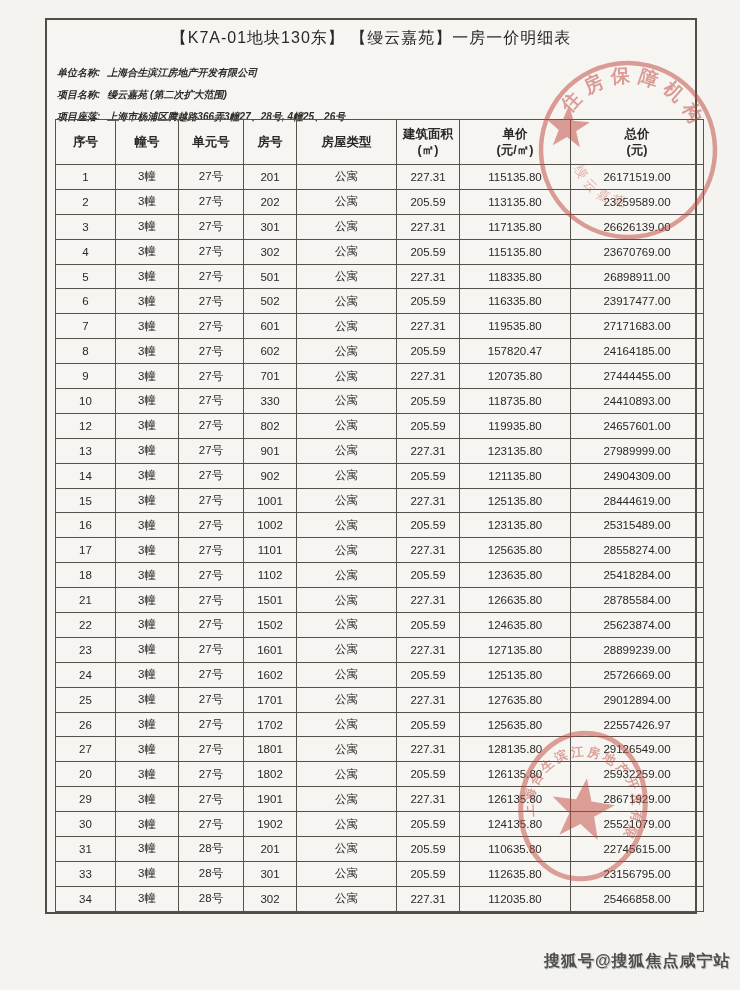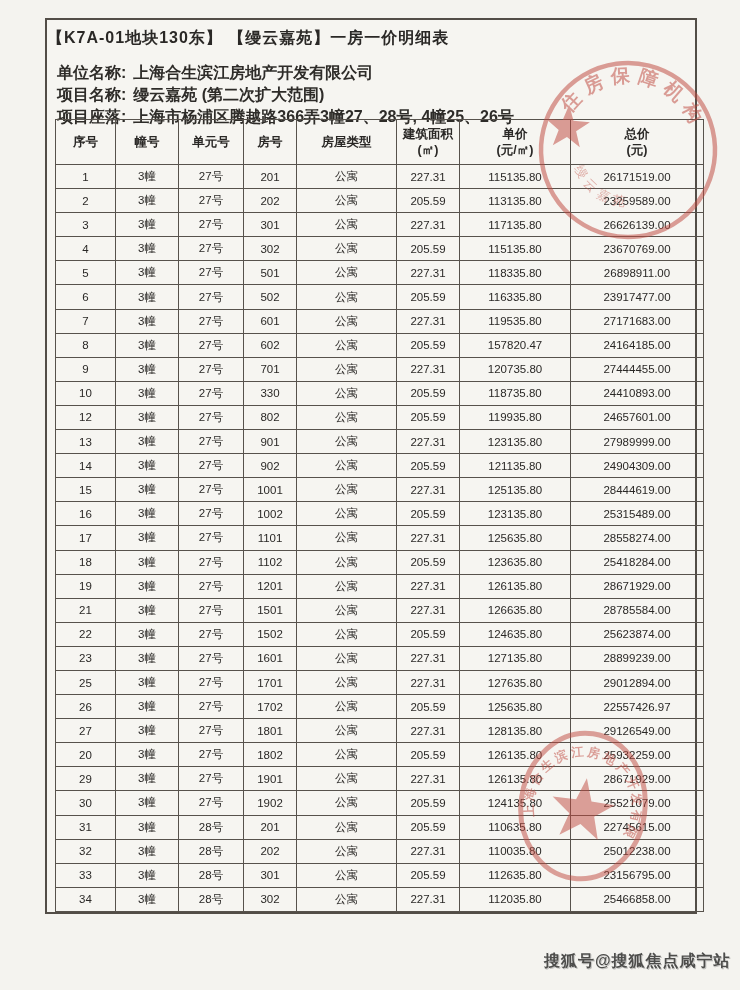--- a/index.html
+++ b/index.html
@@ -7,26 +7,26 @@
     width:740px;height:990px;position:relative;overflow:hidden;
     background:#f4f3ef;
     font-family:"Liberation Sans","DejaVu Sans",sans-serif;
     color:#2a2826;
   }
   .doc{
     position:absolute;left:45px;top:18px;width:652px;height:896px;
     box-sizing:border-box;border:2px solid #524d47;background:#f6f5f1;
   }
   .title{
-    margin-top:8px;
-    font-size:16px;font-weight:bold;letter-spacing:1px;color:#2a2826;
+    margin-top:8px;text-align:center;
+    font-size:16px;font-weight:normal;letter-spacing:1px;color:#2a2826;
     white-space:nowrap;
   }
   .info{position:absolute;left:10px;top:42px;}
-  .info-line{font-size:16px;font-weight:bold;line-height:22px;white-space:nowrap;color:#2e2c29;}
+  .info-line{font-size:10px;font-weight:bold;line-height:22px;white-space:nowrap;color:#2e2c29;font-style:italic;}
   .info-line .lbl{margin-right:7px;}
   table.price{
     position:absolute;left:8px;top:99px;width:648px;height:793px;
     border-collapse:collapse;table-layout:fixed;
   }
   table.price th,table.price td{
     border:1px solid #57524c;text-align:center;vertical-align:middle;
     padding:0;overflow:hidden;white-space:nowrap;
   }
   table.price th{font-size:12.5px;font-weight:bold;height:44px;line-height:1.3;}
@@ -268,138 +268,128 @@
           <td>18</td>
           <td>3幢</td>
           <td>27号</td>
           <td>1102</td>
           <td>公寓</td>
           <td>205.59</td>
           <td>123635.80</td>
           <td>25418284.00</td>
         </tr>
         <tr>
-          <td>19</td>
-          <td>3幢</td>
-          <td>27号</td>
-          <td>1201</td>
+          <td>21</td>
+          <td>3幢</td>
+          <td>27号</td>
+          <td>1501</td>
+          <td>公寓</td>
+          <td>227.31</td>
+          <td>126635.80</td>
+          <td>28785584.00</td>
+        </tr>
+        <tr>
+          <td>22</td>
+          <td>3幢</td>
+          <td>27号</td>
+          <td>1502</td>
+          <td>公寓</td>
+          <td>205.59</td>
+          <td>124635.80</td>
+          <td>25623874.00</td>
+        </tr>
+        <tr>
+          <td>23</td>
+          <td>3幢</td>
+          <td>27号</td>
+          <td>1601</td>
+          <td>公寓</td>
+          <td>227.31</td>
+          <td>127135.80</td>
+          <td>28899239.00</td>
+        </tr>
+        <tr>
+          <td>24</td>
+          <td>3幢</td>
+          <td>27号</td>
+          <td>1602</td>
+          <td>公寓</td>
+          <td>205.59</td>
+          <td>125135.80</td>
+          <td>25726669.00</td>
+        </tr>
+        <tr>
+          <td>25</td>
+          <td>3幢</td>
+          <td>27号</td>
+          <td>1701</td>
+          <td>公寓</td>
+          <td>227.31</td>
+          <td>127635.80</td>
+          <td>29012894.00</td>
+        </tr>
+        <tr>
+          <td>26</td>
+          <td>3幢</td>
+          <td>27号</td>
+          <td>1702</td>
+          <td>公寓</td>
+          <td>205.59</td>
+          <td>125635.80</td>
+          <td>22557426.97</td>
+        </tr>
+        <tr>
+          <td>27</td>
+          <td>3幢</td>
+          <td>27号</td>
+          <td>1801</td>
+          <td>公寓</td>
+          <td>227.31</td>
+          <td>128135.80</td>
+          <td>29126549.00</td>
+        </tr>
+        <tr>
+          <td>20</td>
+          <td>3幢</td>
+          <td>27号</td>
+          <td>1802</td>
+          <td>公寓</td>
+          <td>205.59</td>
+          <td>126135.80</td>
+          <td>25932259.00</td>
+        </tr>
+        <tr>
+          <td>29</td>
+          <td>3幢</td>
+          <td>27号</td>
+          <td>1901</td>
           <td>公寓</td>
           <td>227.31</td>
           <td>126135.80</td>
           <td>28671929.00</td>
         </tr>
         <tr>
-          <td>21</td>
-          <td>3幢</td>
-          <td>27号</td>
-          <td>1501</td>
-          <td>公寓</td>
-          <td>227.31</td>
-          <td>126635.80</td>
-          <td>28785584.00</td>
-        </tr>
-        <tr>
-          <td>22</td>
-          <td>3幢</td>
-          <td>27号</td>
-          <td>1502</td>
-          <td>公寓</td>
-          <td>205.59</td>
-          <td>124635.80</td>
-          <td>25623874.00</td>
-        </tr>
-        <tr>
-          <td>23</td>
-          <td>3幢</td>
-          <td>27号</td>
-          <td>1601</td>
-          <td>公寓</td>
-          <td>227.31</td>
-          <td>127135.80</td>
-          <td>28899239.00</td>
-        </tr>
-        <tr>
-          <td>25</td>
-          <td>3幢</td>
-          <td>27号</td>
-          <td>1701</td>
-          <td>公寓</td>
-          <td>227.31</td>
-          <td>127635.80</td>
-          <td>29012894.00</td>
-        </tr>
-        <tr>
-          <td>26</td>
-          <td>3幢</td>
-          <td>27号</td>
-          <td>1702</td>
-          <td>公寓</td>
-          <td>205.59</td>
-          <td>125635.80</td>
-          <td>22557426.97</td>
-        </tr>
-        <tr>
-          <td>27</td>
-          <td>3幢</td>
-          <td>27号</td>
-          <td>1801</td>
-          <td>公寓</td>
-          <td>227.31</td>
-          <td>128135.80</td>
-          <td>29126549.00</td>
-        </tr>
-        <tr>
-          <td>20</td>
-          <td>3幢</td>
-          <td>27号</td>
-          <td>1802</td>
-          <td>公寓</td>
-          <td>205.59</td>
-          <td>126135.80</td>
-          <td>25932259.00</td>
-        </tr>
-        <tr>
-          <td>29</td>
-          <td>3幢</td>
-          <td>27号</td>
-          <td>1901</td>
-          <td>公寓</td>
-          <td>227.31</td>
-          <td>126135.80</td>
-          <td>28671929.00</td>
-        </tr>
-        <tr>
           <td>30</td>
           <td>3幢</td>
           <td>27号</td>
           <td>1902</td>
           <td>公寓</td>
           <td>205.59</td>
           <td>124135.80</td>
           <td>25521079.00</td>
         </tr>
         <tr>
           <td>31</td>
           <td>3幢</td>
           <td>28号</td>
           <td>201</td>
           <td>公寓</td>
           <td>205.59</td>
           <td>110635.80</td>
           <td>22745615.00</td>
-        </tr>
-        <tr>
-          <td>32</td>
-          <td>3幢</td>
-          <td>28号</td>
-          <td>202</td>
-          <td>公寓</td>
-          <td>227.31</td>
-          <td>110035.80</td>
-          <td>25012238.00</td>
         </tr>
         <tr>
           <td>33</td>
           <td>3幢</td>
           <td>28号</td>
           <td>301</td>
           <td>公寓</td>
           <td>205.59</td>
           <td>112635.80</td>
           <td>23156795.00</td>

